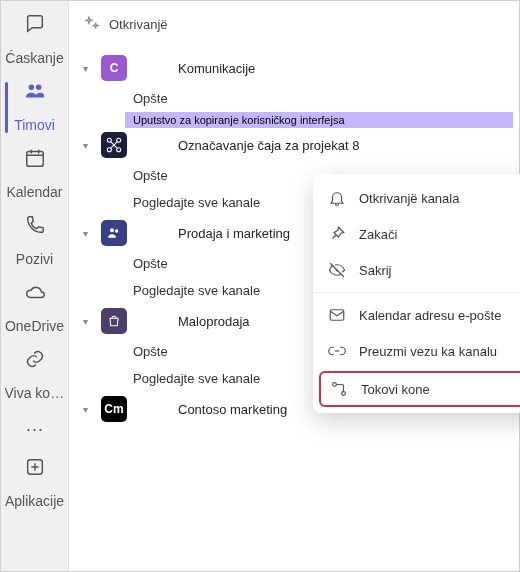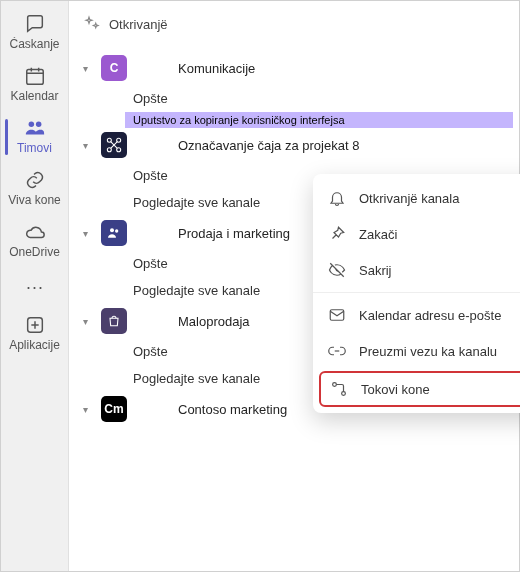--- a/index.html
+++ b/index.html
@@ -4,21 +4,21 @@
 <style>
   * { box-sizing: border-box; margin: 0; padding: 0; }
   html, body { width: 520px; height: 572px; font-family: "Segoe UI", Arial, sans-serif; font-size: 13px; color: #242424; background: #f5f5f5; overflow: hidden; }
   .app { display: flex; width: 100%; height: 100%; background: #fff; border: 1px solid #d0d0d0; }
   
   .rail { width: 68px; background: #f0f0f0; border-right: 1px solid #e0e0e0; display: flex; flex-direction: column; align-items: center; padding-top: 6px; }
   .rail-item { width: 60px; display: flex; flex-direction: column; align-items: center; justify-content: center; padding: 6px 0 8px; color: #555; border-radius: 6px; cursor: pointer; position: relative; }
   .rail-item.active { color: #5b5fc7; }
   .rail-item.active::before { content: ""; position: absolute; left: 0; top: 8px; bottom: 8px; width: 3px; background: #5b5fc7; border-radius: 2px; }
   .rail-icon svg { display: block; }
-  .rail-label { font-size: 12px; margin-top: 2px; white-space: nowrap; max-width: 60px; overflow: hidden; text-overflow: ellipsis; }
+  .rail-label { font-size: 14px; margin-top: 15px; white-space: nowrap; max-width: 60px; overflow: hidden; text-overflow: ellipsis; }
   .rail-ellipsis { font-size: 18px; color: #555; padding: 10px 0; cursor: pointer; }
   
   .main { flex: 1; display: flex; flex-direction: column; background: #fff; position: relative; }
   .discover { display: flex; align-items: center; gap: 8px; padding: 14px 16px 18px 14px; color: #444; cursor: pointer; }
   .discover .spark svg { display: block; }
   .section-header { padding: 2px 14px 6px 14px; font-size: 12px; color: #555; }
   .section-header .chev { margin-right: 4px; font-size: 10px; color: #888; }
   .teams { padding: 0 6px 10px 6px; }
   .team-row { display: flex; align-items: center; gap: 8px; padding: 4px 8px; border-radius: 4px; cursor: pointer; }
   .team-row .chev { width: 10px; font-size: 10px; color: #888; }
@@ -42,55 +42,63 @@
 
   <div class="rail" id="rail">
       <div class="rail-item">
         <span class="rail-icon">
           <svg width="22" height="22" viewBox="0 0 24 24" fill="none" stroke="currentColor" stroke-width="1.6">
             <path d="M4 5a2 2 0 0 1 2-2h12a2 2 0 0 1 2 2v9a2 2 0 0 1-2 2H9l-5 4V5Z"></path>
           </svg>
         </span>
                  <span class="rail-label">Ćaskanje</span>
       </div>
-      <div class="rail-item">
-        <span class="rail-icon">
-          <svg width="22" height="22" viewBox="0 0 24 24" fill="none" stroke="currentColor" stroke-width="1.6">
-            <rect x="3" y="5" width="18" height="16" rx="2"></rect>
-            <path d="M3 9h18M8 3v4M16 3v4"></path>
-          </svg>
-        </span>
-                 <span class="rail-label">Kalendar</span>
-      </div>
       <div class="rail-item active">
         <span class="rail-icon">
           <svg width="22" height="22" viewBox="0 0 24 24" fill="currentColor">
             <circle cx="8" cy="8" r="3"></circle>
             <circle cx="16" cy="8" r="3"></circle>
             <path d="M2 19c0-3 3-5 6-5s6 2 6 5H2Zm10 0c0-2 2-5 6-5s4 3 4 5h-10Z"></path>
           </svg>
         </span>
                  <span class="rail-label">Timovi</span>
       </div>
       <div class="rail-item">
         <span class="rail-icon">
           <svg width="22" height="22" viewBox="0 0 24 24" fill="none" stroke="currentColor" stroke-width="1.6">
+            <rect x="3" y="5" width="18" height="16" rx="2"></rect>
+            <path d="M3 9h18M8 3v4M16 3v4"></path>
+          </svg>
+        </span>
+                 <span class="rail-label">Kalendar</span>
+      </div>
+      <div class="rail-item">
+        <span class="rail-icon">
+          <svg width="22" height="22" viewBox="0 0 24 24" fill="none" stroke="currentColor" stroke-width="1.6">
+            <path d="M6 3c-1 0-2 1-2 2 0 8 7 15 15 15 1 0 2-1 2-2v-3l-5-1-2 2c-3-1-5-3-6-6l2-2-1-5H6Z"></path>
+          </svg>
+        </span>
+                 <span class="rail-label">Pozivi</span>
+      </div>
+      <div class="rail-item">
+        <span class="rail-icon">
+          <svg width="22" height="22" viewBox="0 0 24 24" fill="none" stroke="currentColor" stroke-width="1.6">
+            <path d="M7 18a4 4 0 1 1 .8-7.9A6 6 0 0 1 19 12a3 3 0 0 1 0 6H7Z"></path>
+          </svg>
+        </span>
+                 <span class="rail-label">OneDrive</span>
+      </div>
+      <div class="rail-item">
+        <span class="rail-icon">
+          <svg width="22" height="22" viewBox="0 0 24 24" fill="none" stroke="currentColor" stroke-width="1.6">
             <path d="M10 14a5 5 0 0 0 7 0l2-2a5 5 0 0 0-7-7l-1 1"></path>
             <path d="M14 10a5 5 0 0 0-7 0l-2 2a5 5 0 0 0 7 7l1-1"></path>
           </svg>
         </span>
                  <span class="rail-label">Viva kone</span>
-      </div>
-      <div class="rail-item">
-        <span class="rail-icon">
-          <svg width="22" height="22" viewBox="0 0 24 24" fill="none" stroke="currentColor" stroke-width="1.6">
-            <path d="M7 18a4 4 0 1 1 .8-7.9A6 6 0 0 1 19 12a3 3 0 0 1 0 6H7Z"></path>
-          </svg>
-        </span>
-                 <span class="rail-label">OneDrive</span>
       </div>
       <div class="rail-ellipsis">···</div>
       <div class="rail-item">
         <span class="rail-icon">
           <svg width="22" height="22" viewBox="0 0 24 24" fill="none" stroke="currentColor" stroke-width="1.6">
             <rect x="4" y="4" width="16" height="16" rx="3"></rect>
             <path d="M12 8v8M8 12h8"></path>
           </svg>
         </span>
                   <span class="rail-label">Aplikacije</span>

